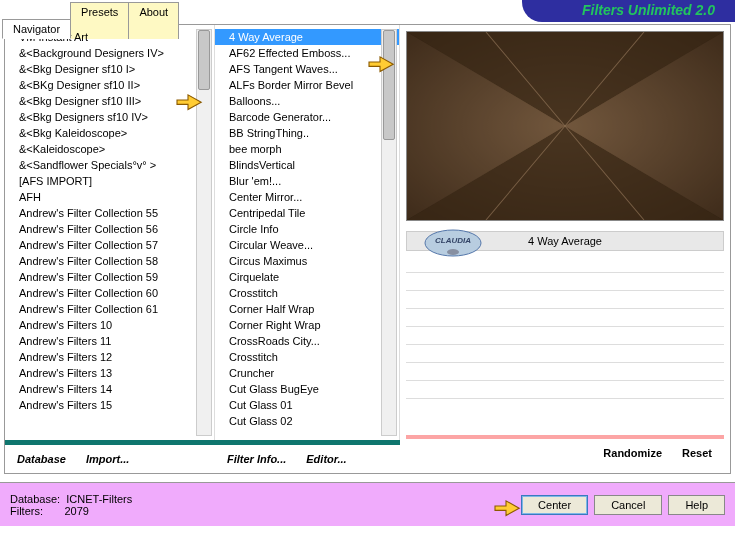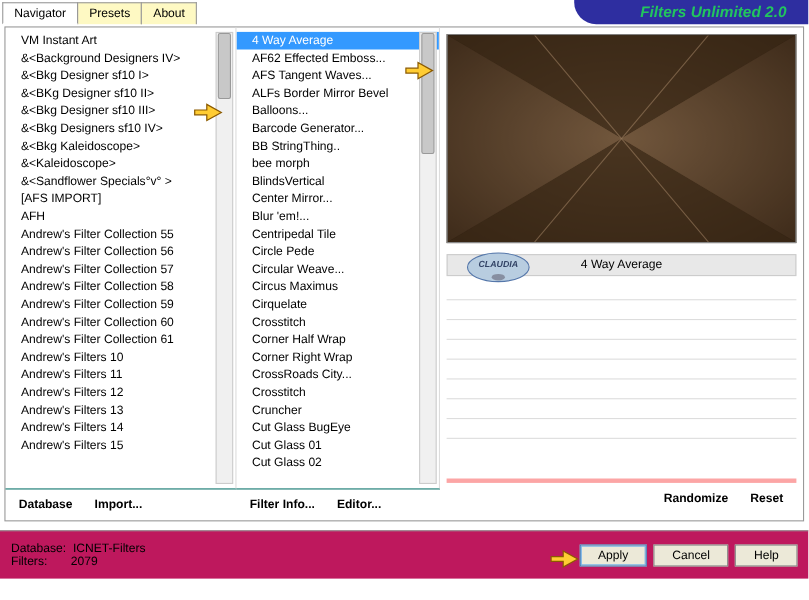--- a/index.html
+++ b/index.html
@@ -1,46 +1,46 @@
 <!DOCTYPE html>
 <html><head>
 <meta charset="utf-8">
 <style>
 * { box-sizing: border-box; margin: 0; padding: 0; }
 body { font-family: Tahoma, Arial, sans-serif; font-size: 11px; background: #fff; width: 735px; height: 545px; overflow: hidden; position: relative; }
 
 .header { height: 24px; position: relative; }
 .tabs { position: absolute; top: 2px; left: 2px; display: flex; }
 .tab { padding: 3px 10px; border: 1px solid #999; border-bottom: none; background: #fef9c3; cursor: pointer; margin-right: -1px; font-size: 11px; }
-.tab.active { background: #fff; border-bottom: 1px solid #fff; position: relative; z-index: 2; }
+.tab.active { background: #fff; border-bottom: 1px solid #fff; position: relative; z-index: 2; margin-top: 17px; }
 .banner { position: absolute; right: 0; top: 0; height: 22px; background: #2e2ea0; color: #22c55e; font-style: italic; font-weight: bold; font-size: 14px; padding: 2px 20px 2px 60px; border-radius: 0 0 0 20px; }
 
 .main { display: flex; border: 1px solid #999; margin: 0 4px; height: 450px; background: #fff; }
 .col { display: flex; flex-direction: column; position: relative; }
 .col1 { width: 210px; }
 .col2 { width: 185px; }
 .col3 { flex: 1; padding: 6px; }
 
 .listbox { flex: 1; overflow: hidden; border-right: 1px solid #ddd; position: relative; padding: 4px 0; }
 .list-item { padding: 2px 14px; cursor: pointer; white-space: nowrap; overflow: hidden; text-overflow: ellipsis; font-size: 11px; }
 .list-item.selected { background: #3399ff; color: #fff; }
 .scrollbar { position: absolute; right: 2px; top: 4px; bottom: 4px; width: 16px; background: #f0f0f0; border: 1px solid #ccc; }
 .scroll-thumb { position: absolute; left: 1px; right: 1px; background: #c8c8c8; border: 1px solid #999; border-radius: 2px; }
 
-.bottom-btns { display: flex; border-top: 1px solid #0f766e; padding: 4px 2px; }
+.bottom-btns { display: flex; border-top: 5px solid #0f766e; padding: 4px 2px; font-style: italic; }
 .link-btn { padding: 4px 10px; font-weight: bold; cursor: pointer; font-size: 11px; }
 .col3-btns { display: flex; justify-content: flex-end; border-top: 4px solid #fca5a5; padding: 4px 2px; }
 
 .preview { width: 100%; height: 190px; background: #2a1a0c; position: relative; border: 1px solid #888; margin-bottom: 10px; overflow: hidden; }
 .preview svg { width: 100%; height: 100%; }
 
 .filter-name-bar { background: #e8e8e8; border: 1px solid #ccc; padding: 3px; text-align: center; position: relative; margin-bottom: 4px; }
 .slider-row { height: 18px; border-bottom: 1px solid #ddd; }
 
-.footer { display: flex; align-items: center; padding: 6px 10px; background: #be185d; border-top: 1px solid #999; height: 44px; margin: 8px 0 0 0; }
+.footer { display: flex; align-items: center; padding: 6px 10px; background: #f0abfc; border-top: 1px solid #999; height: 44px; margin: 8px 0 0 0; }
 .footer-info { flex: 1; font-size: 11px; }
 .footer-btns { display: flex; gap: 6px; }
 .btn { padding: 3px 16px; border: 1px solid #888; background: #ece9d8; cursor: pointer; font-size: 11px; }
 .btn.primary { border: 1px solid #3a7abd; box-shadow: 0 0 0 1px #7eb6e8 inset; }
 
 .pointer { position: absolute; width: 30px; height: 22px; z-index: 100; pointer-events: none; }
 .pointer svg { width: 100%; height: 100%; }
 
 .claudia { position: absolute; left: 16px; top: -4px; width: 60px; height: 30px; }
 </style>
@@ -102,24 +102,24 @@
     <div class="listbox" id="filter-list">
       <div class="list-item selected">4 Way Average</div>
         <div class="list-item">AF62 Effected Emboss...</div>
         <div class="list-item">AFS Tangent Waves...</div>
         <div class="list-item">ALFs Border Mirror Bevel</div>
         <div class="list-item">Balloons...</div>
         <div class="list-item">Barcode Generator...</div>
         <div class="list-item">BB StringThing..</div>
         <div class="list-item">bee morph</div>
         <div class="list-item">BlindsVertical</div>
+        <div class="list-item">Blur 'em!...</div>
         <div class="list-item">Center Mirror...</div>
-        <div class="list-item">Blur 'em!...</div>
         <div class="list-item">Centripedal Tile</div>
-        <div class="list-item">Circle Pede</div>
+        <div class="list-item">Circle Info</div>
         <div class="list-item">Circular Weave...</div>
         <div class="list-item">Circus Maximus</div>
         <div class="list-item">Cirquelate</div>
         <div class="list-item">Crosstitch</div>
         <div class="list-item">Corner Half Wrap</div>
         <div class="list-item">Corner Right Wrap</div>
         <div class="list-item">CrossRoads City...</div>
         <div class="list-item">Crosstitch</div>
         <div class="list-item">Cruncher</div>
         <div class="list-item">Cut Glass  BugEye</div>
@@ -188,17 +188,17 @@
   <div class="footer-info">
     <div><span>Database:</span>&nbsp;&nbsp;<span>ICNET-Filters</span></div>
     <div><span>Filters:</span>&nbsp;&nbsp;&nbsp;&nbsp;&nbsp;&nbsp;&nbsp;<span>2079</span></div>
   </div>
   <div class="footer-btns" style="position:relative">
     <div class="pointer" style="left:-30px;top:0">
       <svg viewBox="0 0 40 30">
           <path d="M5 15 L20 15 L20 8 L38 18 L20 28 L20 21 L5 21 Z" fill="#ffcc33" stroke="#8b5a00" stroke-width="1.5"></path>
         </svg>
     </div>
-    <button class="btn primary">Apply</button>
+    <button class="btn primary">Center</button>
     <button class="btn">Cancel</button>
     <button class="btn">Help</button>
   </div>
 </div>
 
 </body></html>

